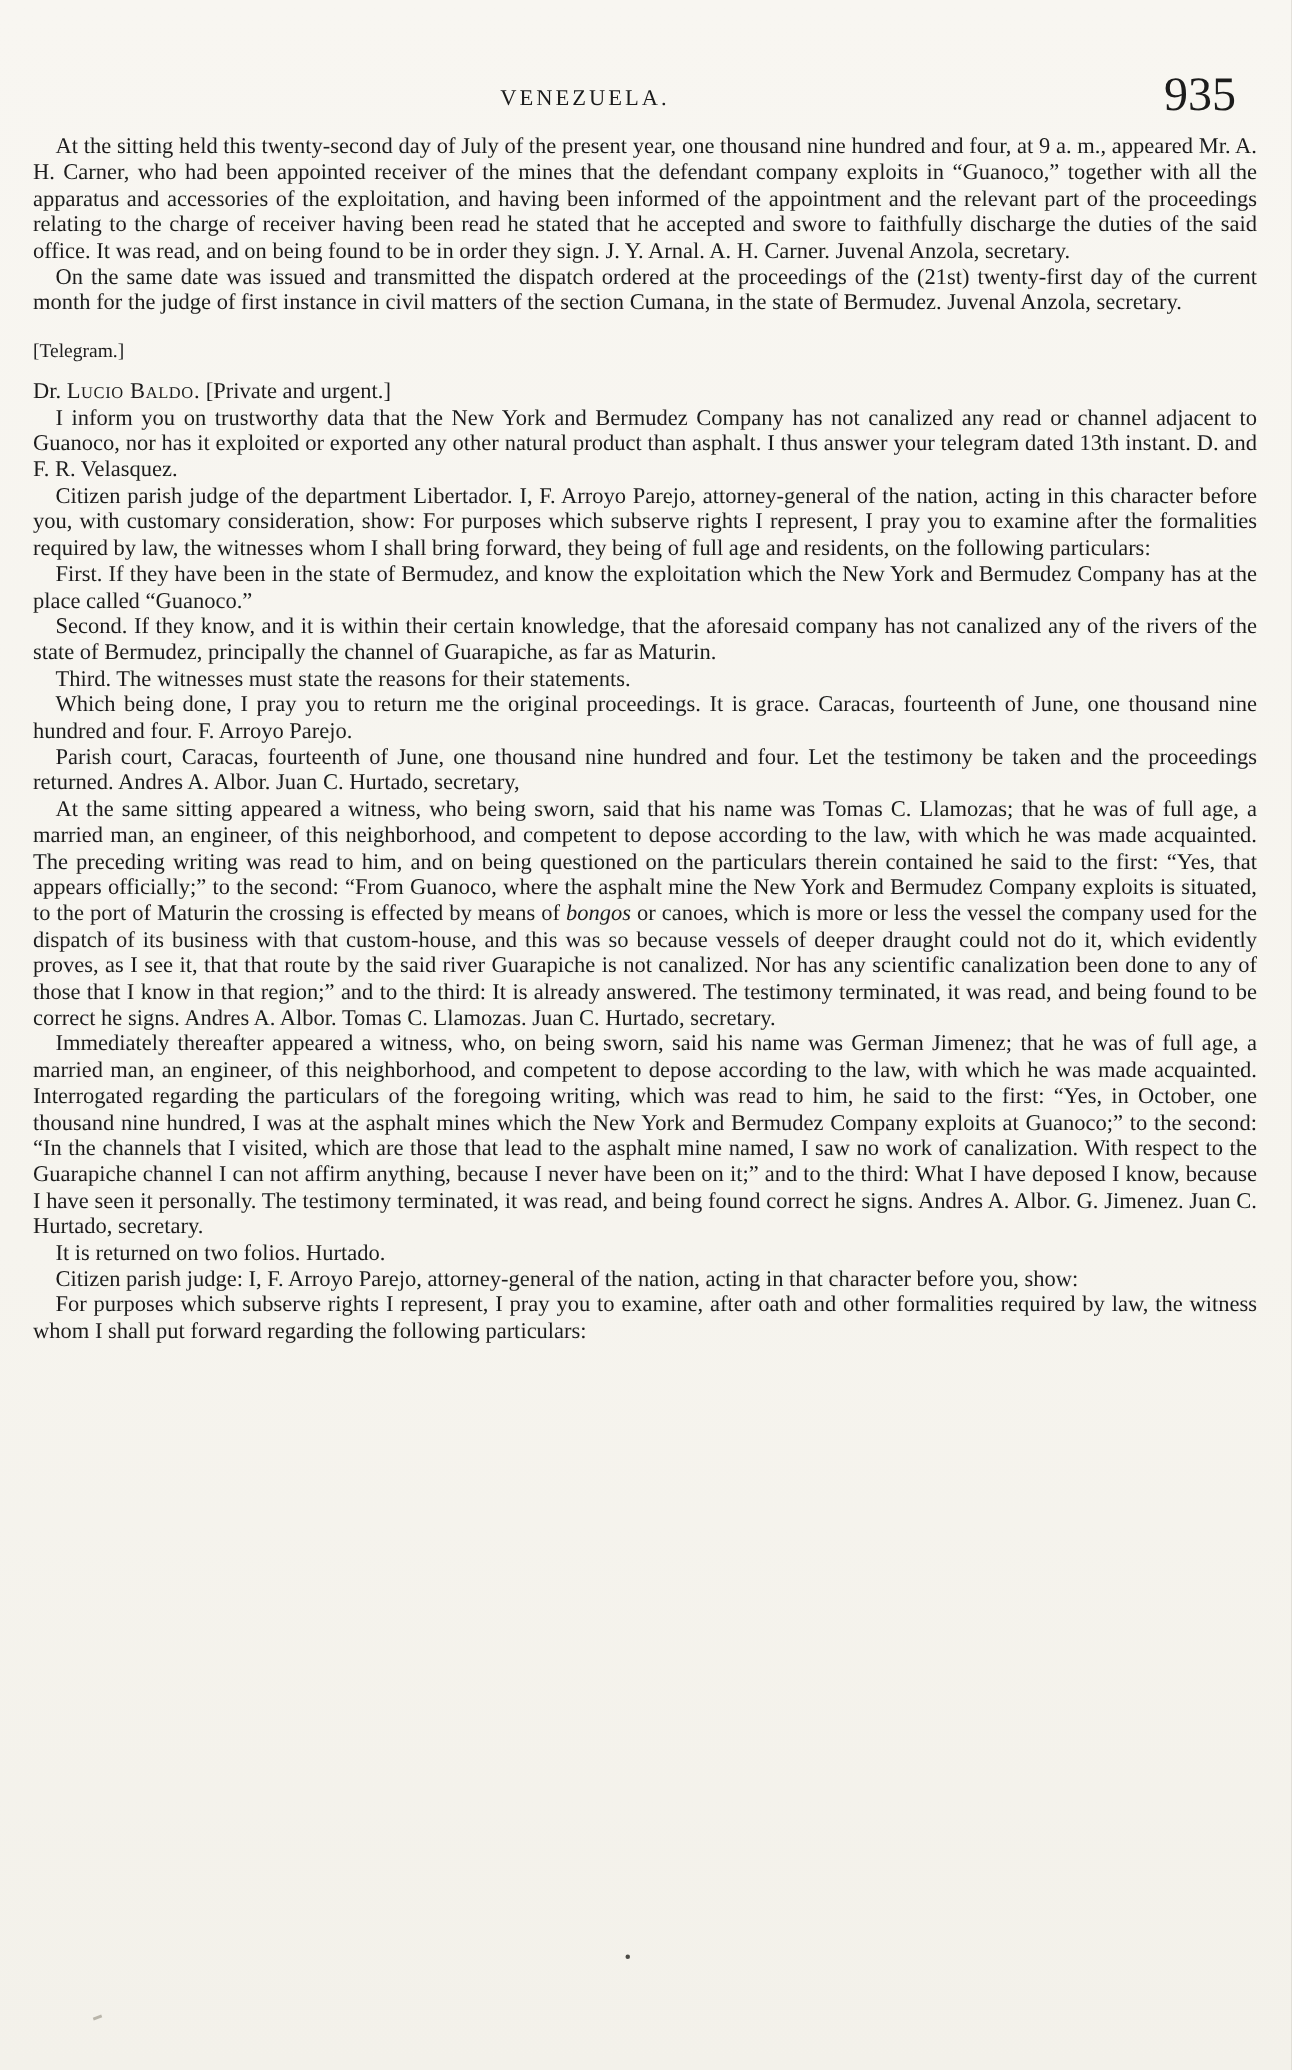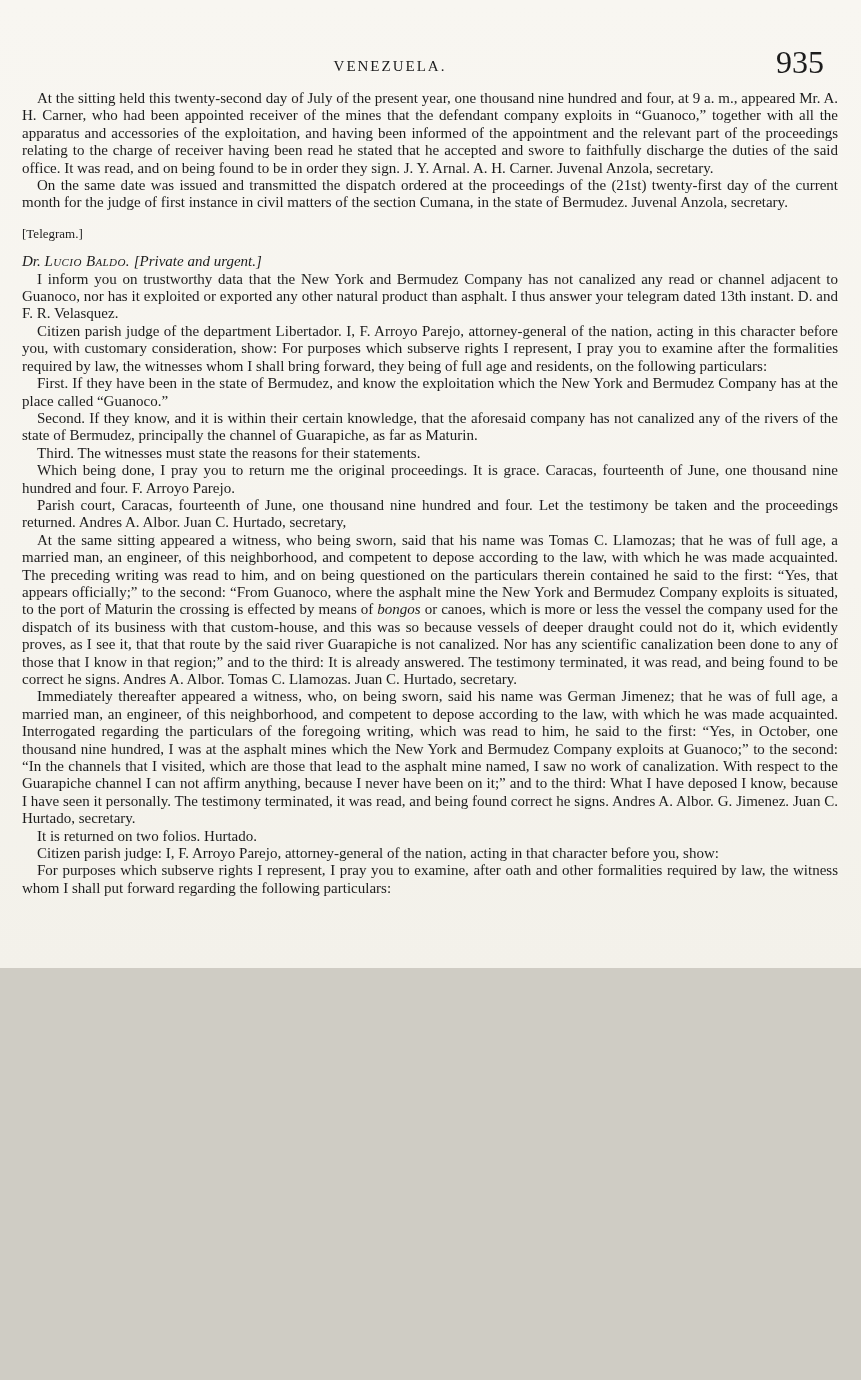--- a/index.html
+++ b/index.html
@@ -1,20 +1,20 @@
 <!DOCTYPE html>
 <html><head>
 <meta charset="utf-8">
 <style>
   html, body { margin: 0; padding: 0; }
   body { background: #cfccc4; }
   .page {
     position: relative;
     width: 861px;
-    height: 968px;
+    height: 1380px;
     margin: 0 auto;
     box-sizing: border-box;
     background: linear-gradient(180deg, #f8f6f1 0%, #f6f4ee 60%, #f3f1ea 100%);
     color: #1c1c1c;
     font-family: "Liberation Serif", "DejaVu Serif", serif;
     padding: 46px 23px 0 22px;
     overflow: hidden;
   }
   .page-header {
     position: relative;
@@ -47,21 +47,21 @@
     text-indent: 0 !important;
     font-size: 13px !important;
     margin: 13px 0 11px 0 !important;
   }
   .dateline {
     text-align: right !important;
     text-indent: 0 !important;
     padding-right: 130px;
     margin-bottom: 5px !important;
   }
-  .salutation { text-indent: 0 !important; font-style: italic; }
+  .salutation { text-indent: 0 !important; }
   .sc { font-variant: small-caps; letter-spacing: 0.4px; }
   .it { font-style: italic; }
   .stray-dot {
     position: absolute;
     left: 417px;
     top: 1303px;
     width: 3px;
     height: 3px;
     border-radius: 50%;
     background: #4a4a44;

